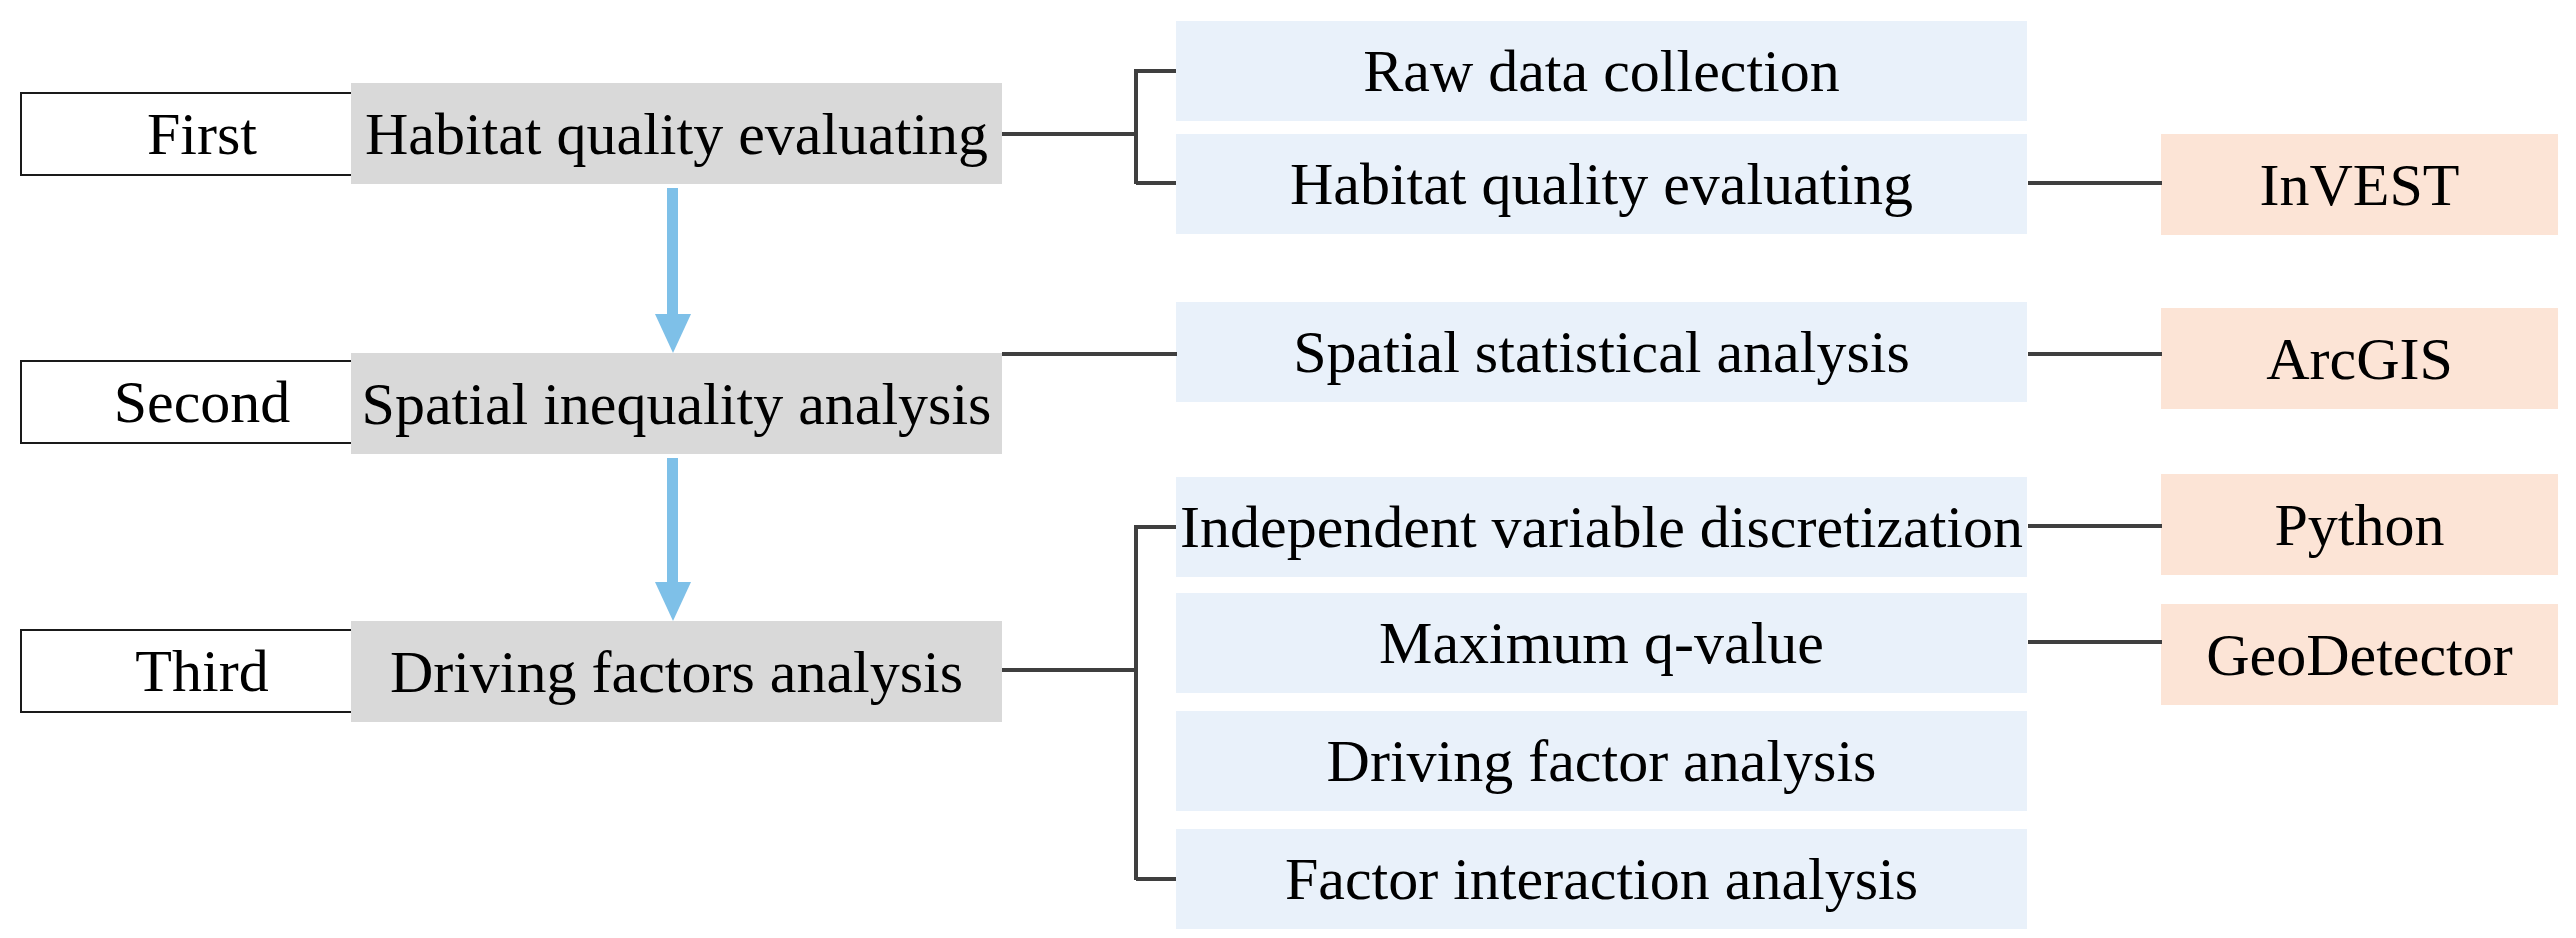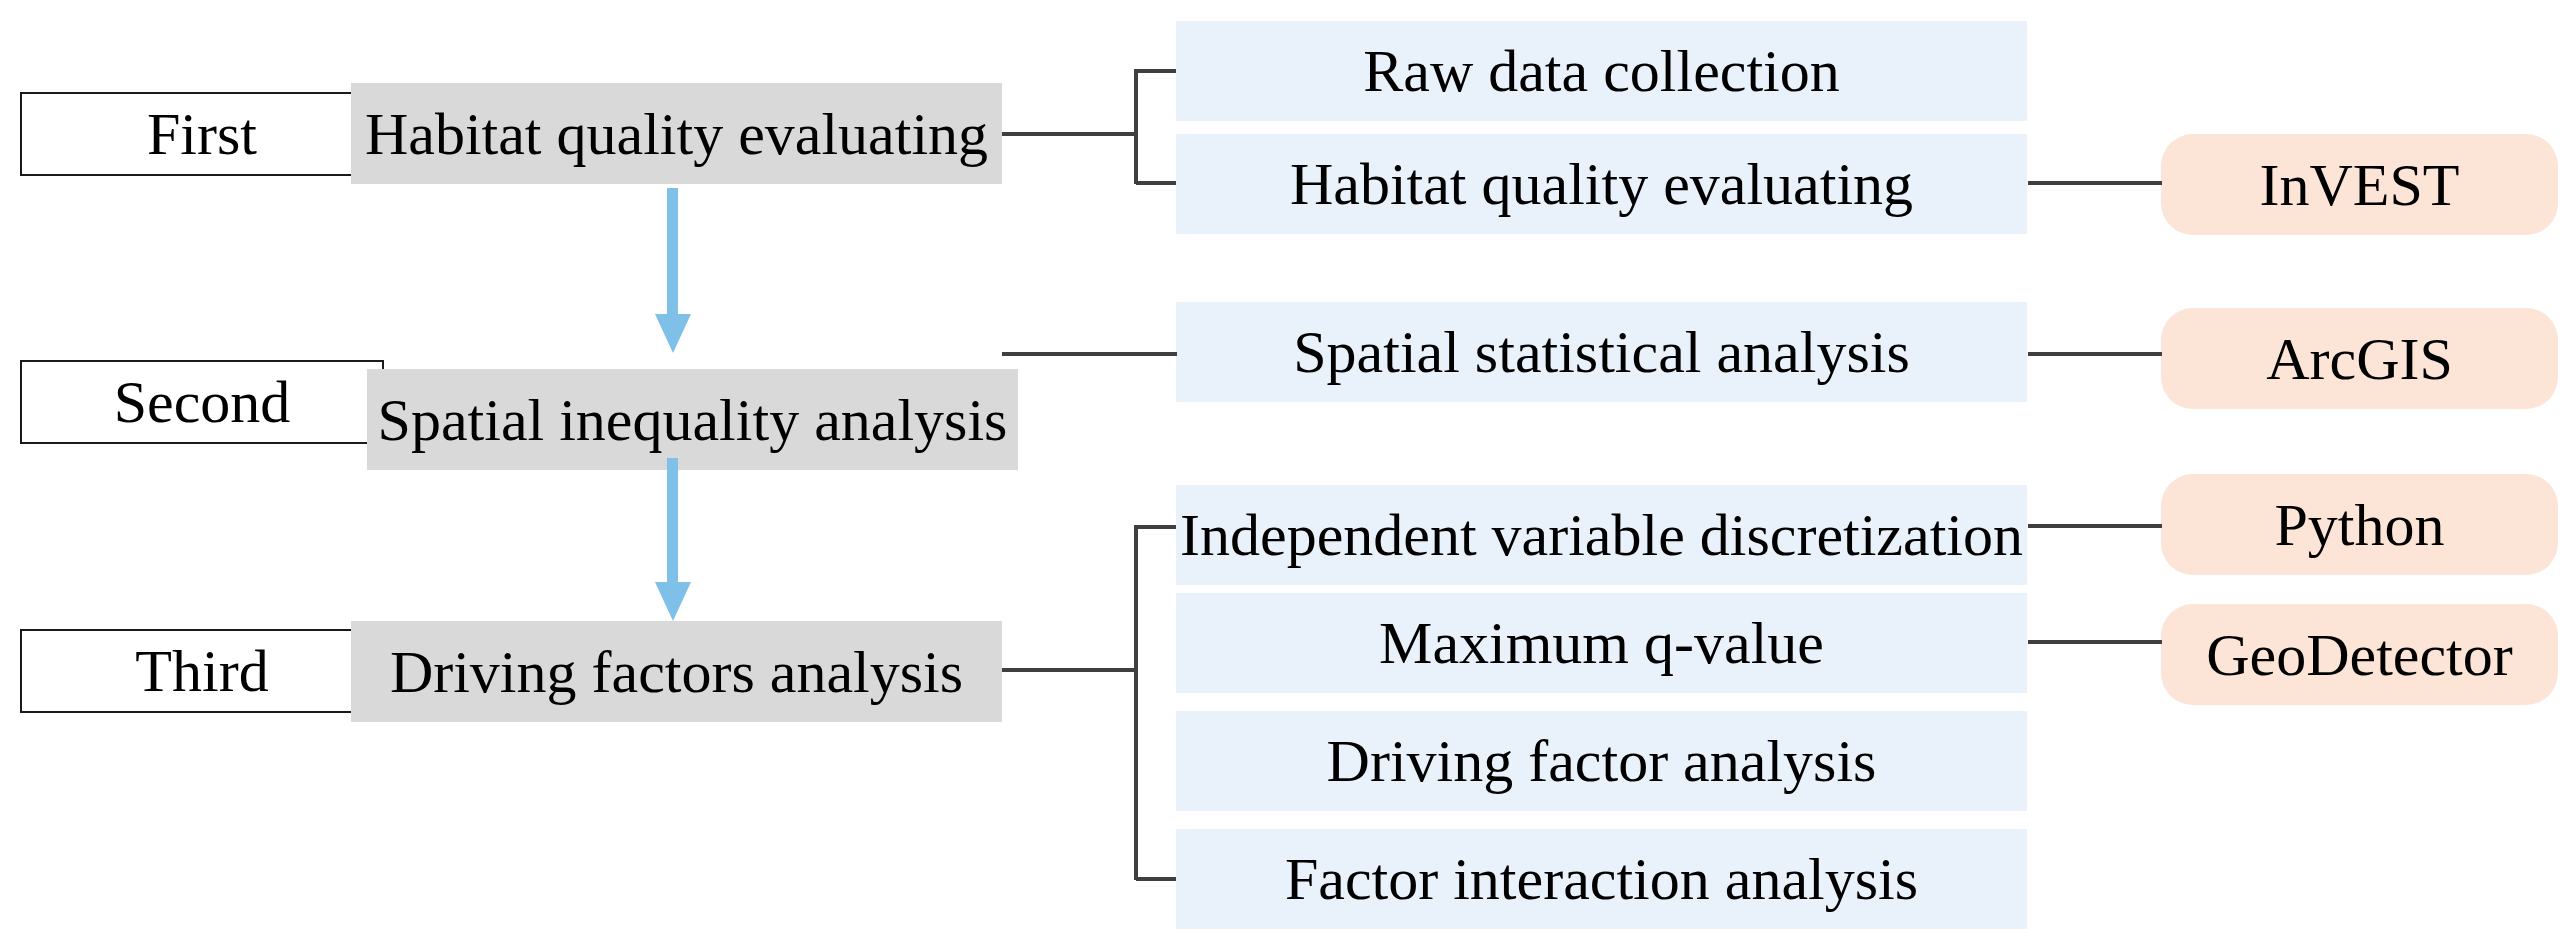--- a/index.html
+++ b/index.html
@@ -16,27 +16,27 @@
   .box{
     position:absolute; display:flex; align-items:center; justify-content:center;
     font-size:60px; line-height:1.1; text-align:center; box-sizing:border-box;
     white-space:nowrap;
   }
   .stage-box{ left:20px; width:364px; height:84px; background:var(--stage-fill);
     border:2.6px solid var(--stage-border); }
   #stage-1{top:92px;} #stage-2{top:360px;} #stage-3{top:629px;}
 
   .process-box{ left:351px; width:651px; height:101px; background:var(--process-fill); }
-  #process-1{top:83px;} #process-2{top:369px;margin-left:16px;} #process-3{top:621px;}
+  #process-1{top:83px;} #process-2{top:353px;} #process-3{top:621px;}
 
   .step-box{ left:1176px; width:851px; height:100px; background:var(--step-fill); }
   #step-1{top:21px;} #step-2{top:134px;} #step-3{top:302px;}
-  #step-4{top:477px;margin-top:8px;} #step-5{top:593px;} #step-6{top:711px;} #step-7{top:829px;}
+  #step-4{top:477px;} #step-5{top:593px;} #step-6{top:711px;} #step-7{top:829px;}
 
-  .tool-box{ left:2161px; width:397px; height:101px; background:var(--tool-fill);border-radius:32px; }
+  .tool-box{ left:2161px; width:397px; height:101px; background:var(--tool-fill); }
   #tool-1{top:134px;} #tool-2{top:308px;} #tool-3{top:474px;} #tool-4{top:604px;}
 
   .hline{ position:absolute; height:3.5px; background:var(--connector); }
   .vline{ position:absolute; width:3.5px;  background:var(--connector); }
   #c-p1-bracket{left:1002px; top:132px; width:134px;}
   #bracket-1   {left:1134px; top:69px;  height:115px;}
   #stub-1a     {left:1136px; top:69px;  width:40px;}
   #stub-1b     {left:1136px; top:181px; width:40px;}
   #c-step2-tool1{left:2028px; top:181px; width:134px;}
   #c-p2-step3  {left:1002px; top:352px; width:175px;}

